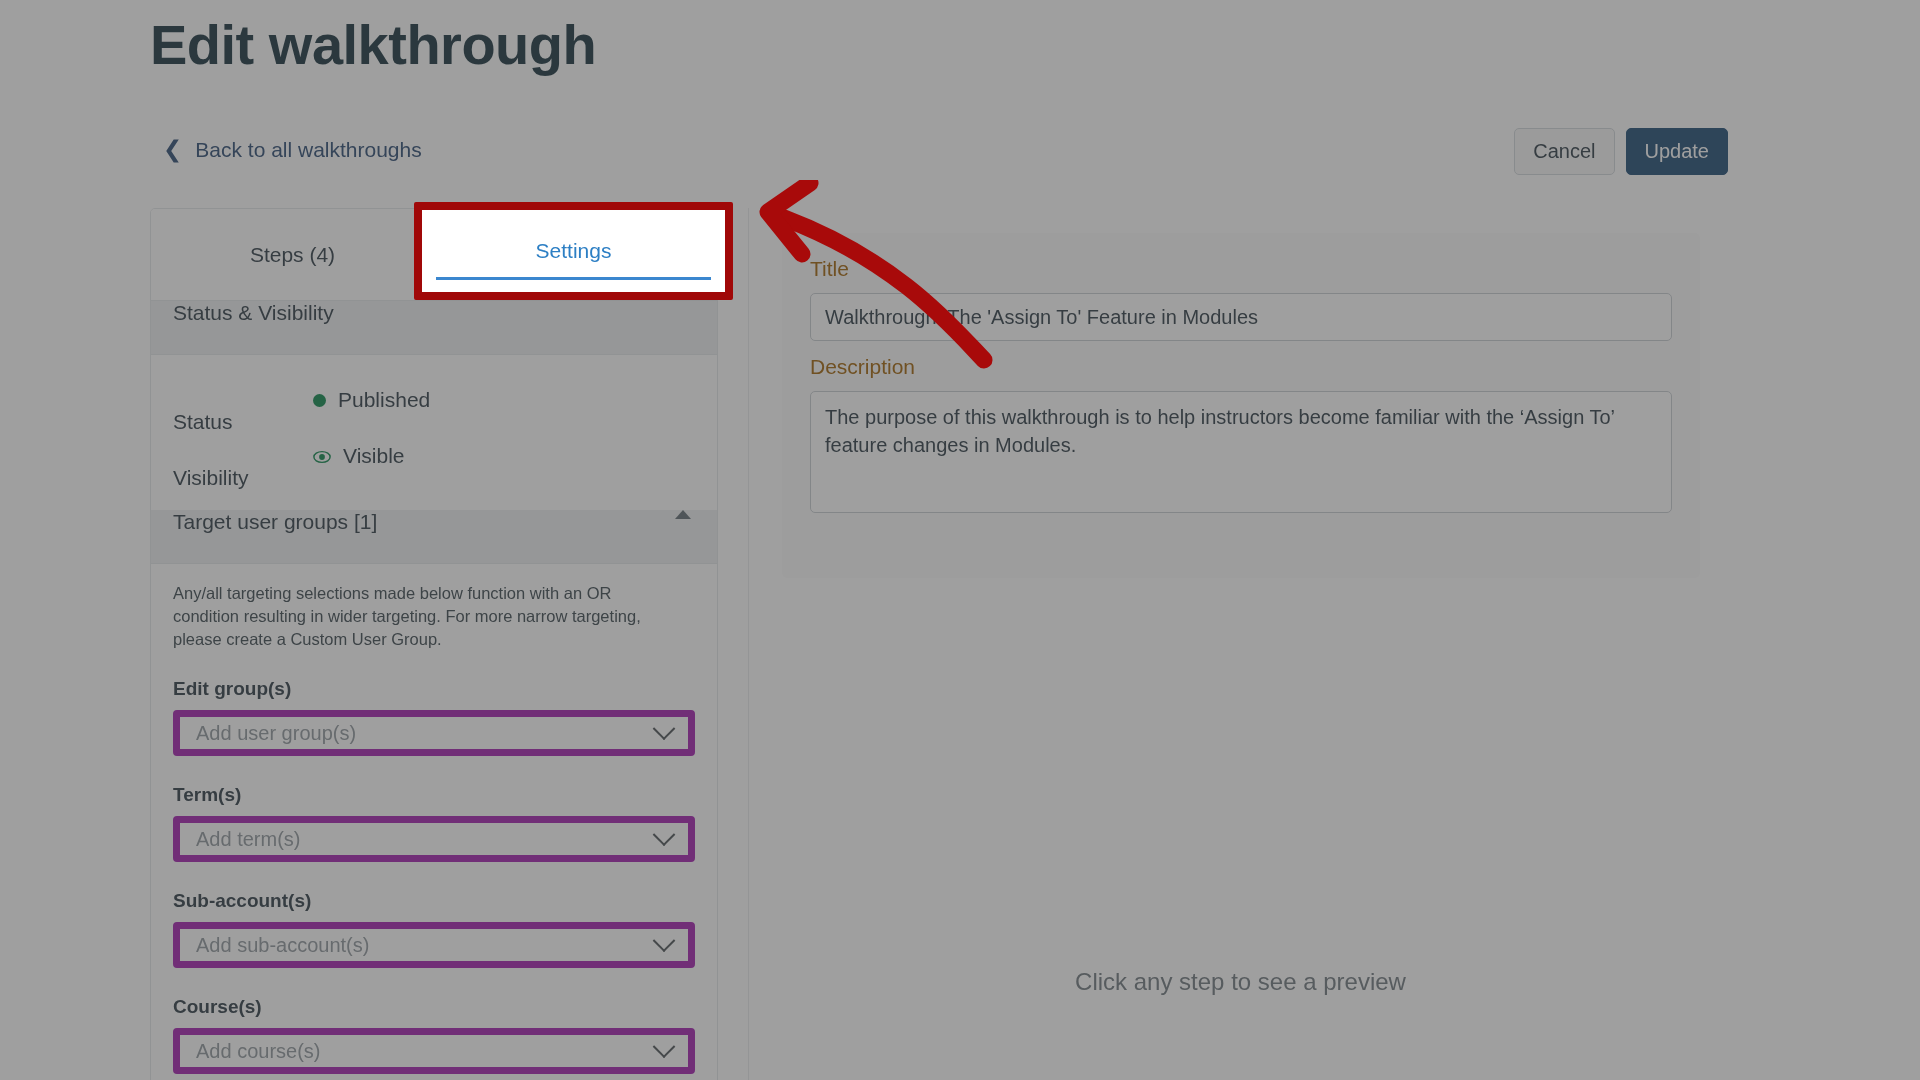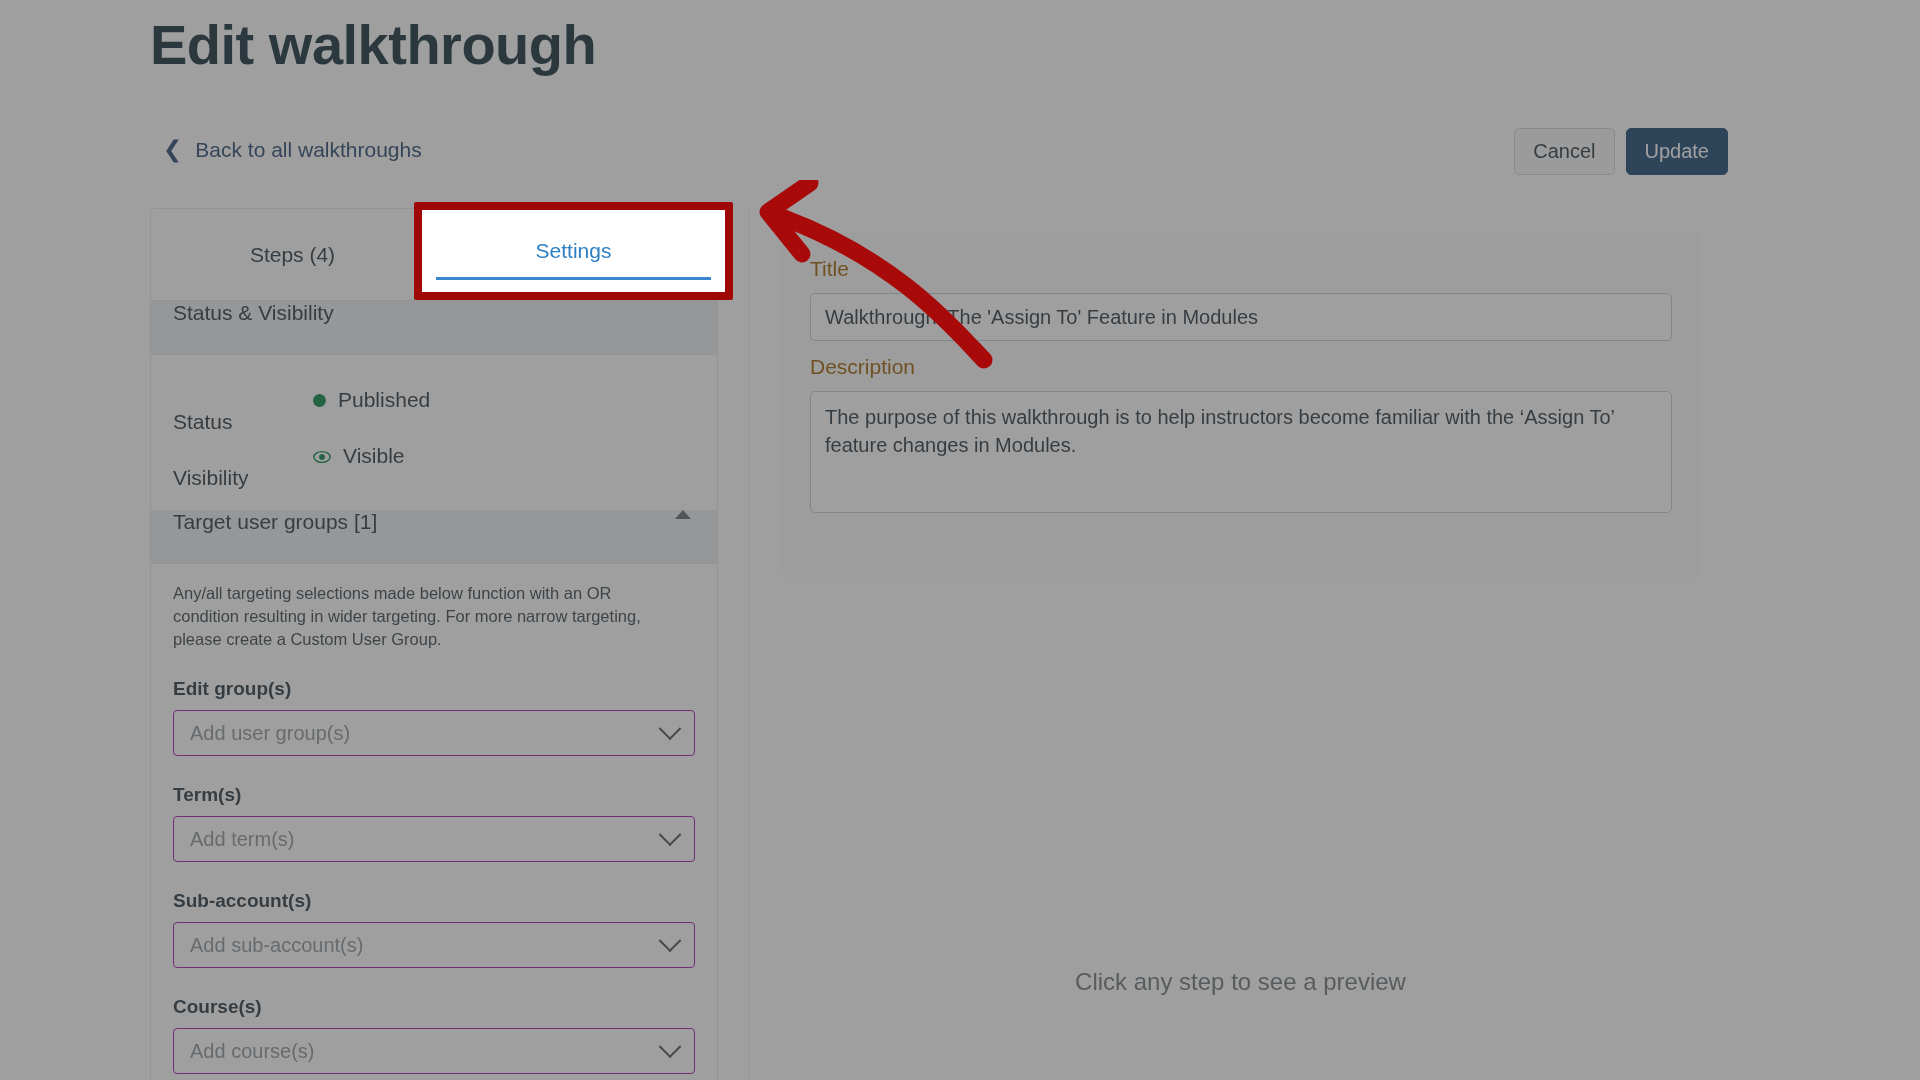--- a/index.html
+++ b/index.html
@@ -156,21 +156,21 @@
 
   .field { padding: 0 22px; margin-top: 28px; }
   .field-label {
     font-size: 19px;
     font-weight: bold;
     color: #2d3b45;
     margin-bottom: 10px;
   }
   .select {
     height: 46px;
-    border: 1px solid #a21caf;
+    border: 7px solid #a21caf;
     border-radius: 4px;
     background: #ffffff;
     display: flex; align-items: center; justify-content: space-between;
     padding: 0 16px 0 16px;
     font-size: 20px;
     color: #8e969c;
   }
   .chev-down {
     width: 16px; height: 16px;
     border-right: 2px solid #4a5155;

